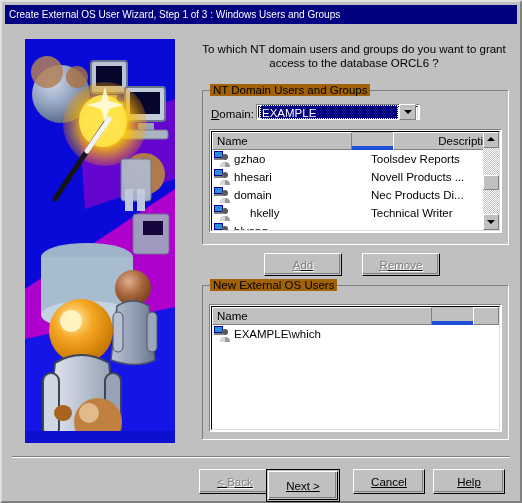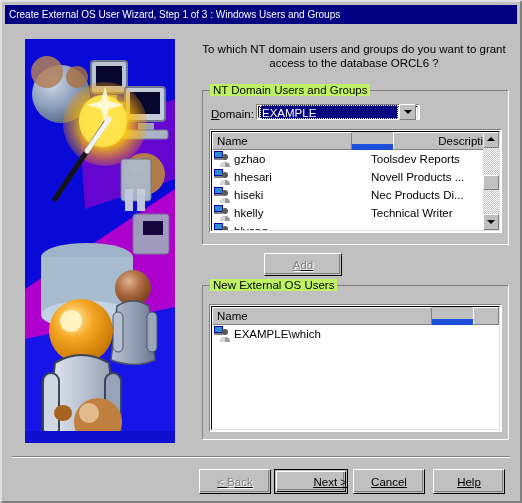--- a/index.html
+++ b/index.html
@@ -79,21 +79,21 @@
     position: absolute;
     left: -1px; top: -1px; right: -1px; bottom: -1px;
     border: 1px solid #ffffff;
     border-left-color: transparent;
     border-top-color: transparent;
     pointer-events: none;
   }
   .groupbox-title {
     position: absolute;
     top: -7px; left: 7px;
-    background: #bef264;
+    background: #a16207;
     padding: 0 3px;
     font-size: 11.5px;
     white-space: nowrap;
   }
   #gb-domain { left: 202px; top: 90px; width: 307px; height: 155px; }
   #gb-newusers { left: 202px; top: 285px; width: 307px; height: 155px; }
 
   .field-label {
     position: absolute;
     font-size: 11.5px;
@@ -187,21 +187,21 @@
     overflow: hidden;
   }
   #lv-domain { left: 209px; top: 129px; width: 293px; height: 104px; }
   #lv-newusers { left: 209px; top: 304px; width: 293px; height: 128px; }
 
   .lv-header {
     display: flex;
     height: 18px;
     background: #c0c0c0;
     box-sizing: border-box;
-    border-bottom: 6px solid #1d4ed8;
+    border-bottom: 4px solid #1d4ed8;
     gap: 41px;
   }
   .lv-col {
     box-sizing: border-box;
     border-top: 1px solid #ffffff;
     border-left: 1px solid #ffffff;
     border-right: 1px solid #808080;
     border-bottom: 1px solid #808080;
     background: #c0c0c0;
     font-size: 11.5px;
@@ -326,21 +326,21 @@
 
   .separator {
     position: absolute;
     left: 12px; top: 456px;
     width: 498px; height: 2px;
     border-top: 1px solid #808080;
     border-bottom: 1px solid #ffffff;
     box-sizing: border-box;
   }
   #btn-back { left: 199px; top: 469px; width: 72px; height: 25px; }
-  #btn-next { left: 274px; top: 469px; width: 74px; height: 25px; justify-content: flex-end; }
+  #btn-next { left: 266px; top: 469px; width: 74px; height: 33px; }
   #btn-cancel { left: 353px; top: 469px; width: 72px; height: 25px; }
   #btn-help { left: 433px; top: 469px; width: 72px; height: 25px; }
 </style>
 </head>
 <body>
 
 <div id="app">
   <div class="win-frame"></div>
 
   <div class="titlebar">
@@ -520,26 +520,26 @@
             <span class="user-icon">
               <svg width="17" height="16" viewBox="0 0 17 16">
                   <rect x="0" y="0" width="9" height="7" fill="#0000a8"></rect>
                   <rect x="1" y="1" width="7" height="5" fill="#2b8fd0"></rect>
                   <rect x="0" y="7" width="9" height="2" fill="#808080"></rect>
                   <circle cx="11" cy="6" r="3" fill="#5a5a5a"></circle>
                   <path d="M6 16 q0 -5 5 -5 q5 0 5 5 Z" fill="#9a9a9a"></path>
                   <path d="M6 16 q0 -5 5 -5 l0 5 Z" fill="#d8d8d8"></path>
                 </svg>
             </span>
-            <span>hiseki</span>
+            <span>domain</span>
           </div>
           <div class="lv-cell-desc" style="width:114px;">Nec Products Di...</div>
         </div>
         <div class="lv-row">
-          <div class="lv-cell-name" style="width:159px;">
+          <div class="lv-cell-name" style="width:159px;gap:16px;">
             <span class="user-icon">
               <svg width="17" height="16" viewBox="0 0 17 16">
                   <rect x="0" y="0" width="9" height="7" fill="#0000a8"></rect>
                   <rect x="1" y="1" width="7" height="5" fill="#2b8fd0"></rect>
                   <rect x="0" y="7" width="9" height="2" fill="#808080"></rect>
                   <circle cx="11" cy="6" r="3" fill="#5a5a5a"></circle>
                   <path d="M6 16 q0 -5 5 -5 q5 0 5 5 Z" fill="#9a9a9a"></path>
                   <path d="M6 16 q0 -5 5 -5 l0 5 Z" fill="#d8d8d8"></path>
                 </svg>
             </span>
@@ -570,20 +570,24 @@
         <div class="sb-thumb" style="top:43px;"></div>
         <div class="sb-btn down"></div>
       </div>
     </div>
   </div>
 
   <div class="btn disabled" id="btn-add">
     <div class="btn-in"></div>
     <span class="btn-label"><span class="u">A</span><span>dd</span></span>
   </div>
+  <div class="btn disabled" id="btn-remove">
+    <div class="btn-in"></div>
+    <span class="btn-label"><span class="u">R</span><span>emove</span></span>
+  </div>
 
   <div class="groupbox" id="gb-newusers">
     <div class="groupbox-inner"></div>
     <span class="groupbox-title">New External OS Users</span>
   </div>
 
   <div class="listview" id="lv-newusers">
     <div class="listview-in">
       <div class="lv-header">
         <div class="lv-col" style="width:259px;">Name</div>

